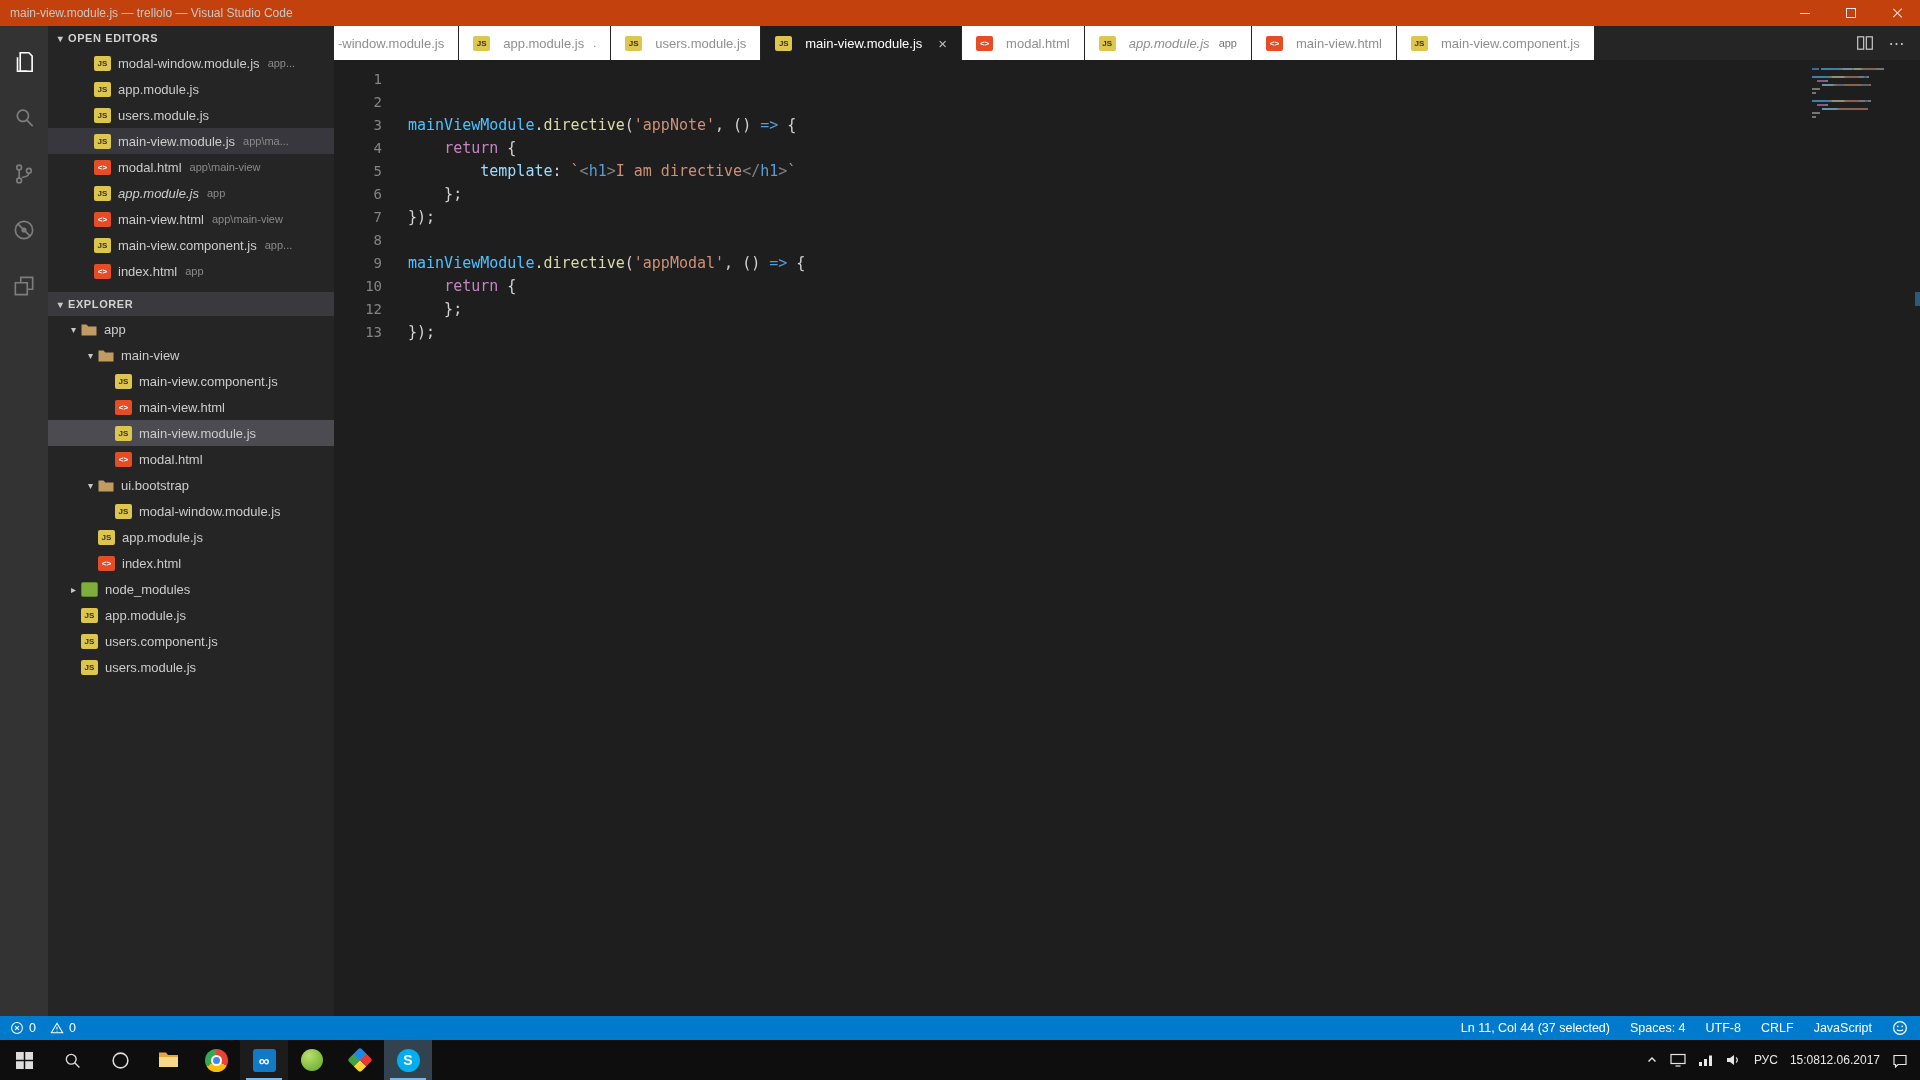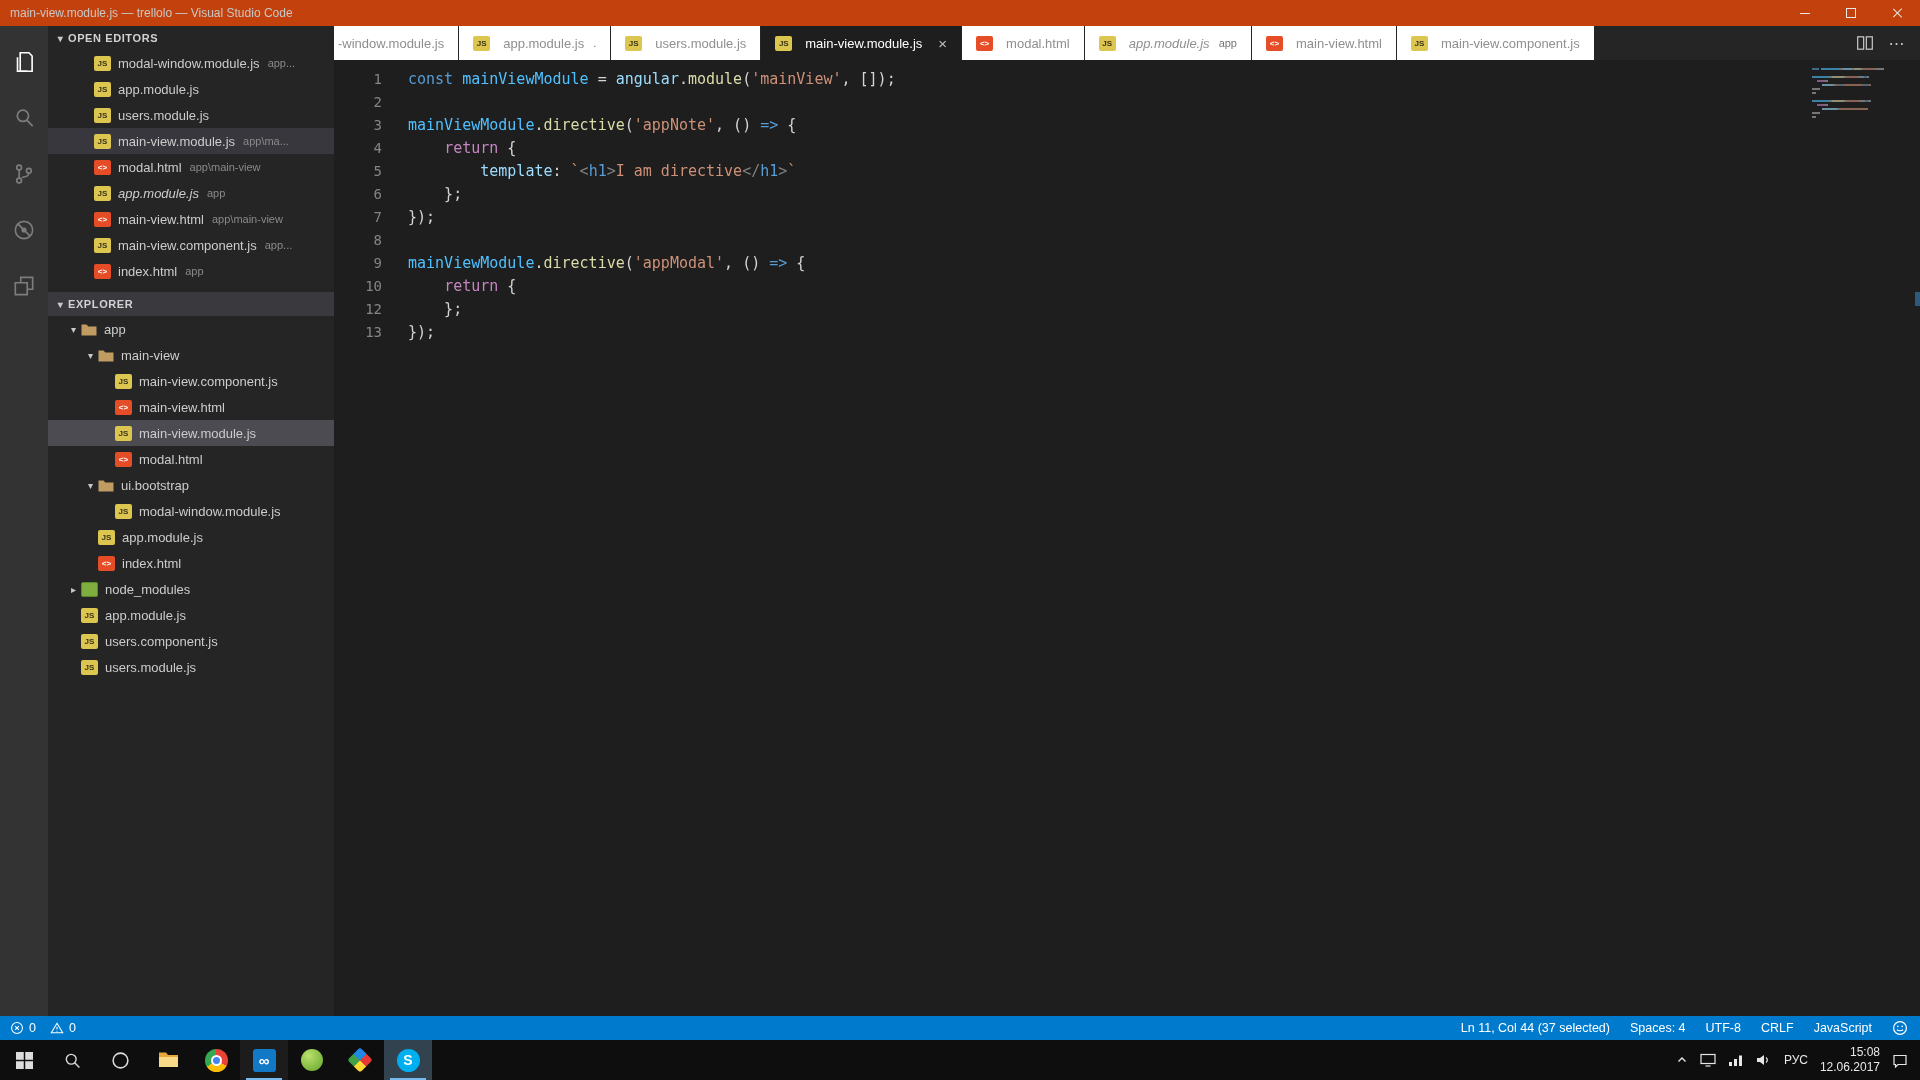--- a/index.html
+++ b/index.html
@@ -80,21 +80,21 @@
 
   
   .taskbar{height:40px;background:#0e0e0e;display:flex;align-items:stretch;flex:0 0 auto}
   .tb-apps{display:flex}
   .tb-app{width:48px;display:flex;align-items:center;justify-content:center;position:relative}
   .tb-app.running{background:rgba(255,255,255,.06)}
   .tb-app.running::after{content:"";position:absolute;left:6px;right:6px;bottom:0;height:2px;background:#76b9ed}
   .tb-app.highlighted{background:rgba(145,201,247,.28)}
   .tray{margin-left:auto;display:flex;align-items:center;gap:12px;padding-right:12px;color:#e8e8e8;font-size:12px}
   .tray-ic{display:flex;align-items:center;justify-content:center}
-  .clock{display:flex;flex-direction:column;align-items:flex-end;line-height:1.25;font-size:12px}
+  .clock{display:flex;align-items:flex-start;line-height:1.25;font-size:12px}
   .chrome-ic{width:23px;height:23px;border-radius:50%;background:conic-gradient(#ea4335 0 33%,#fbbc05 0 66%,#34a853 0 100%);display:flex;align-items:center;justify-content:center}
   .chrome-in{width:11px;height:11px;border-radius:50%;background:#4285f4;border:2px solid #fff}
   .vsc-ic{width:23px;height:23px;background:#1279c7;border-radius:3px;color:#fff;display:flex;align-items:center;justify-content:center;font-size:15px;font-weight:700}
   .green-ic{width:22px;height:22px;border-radius:50%;background:radial-gradient(circle at 35% 30%,#b9e06c,#63a52a)}
   .pin-ic{width:18px;height:18px;border-radius:3px;transform:rotate(45deg);background:conic-gradient(#e53935 0 25%,#fdd835 0 50%,#43a047 0 75%,#1e88e5 0 100%)}
   .sk-ic{width:23px;height:23px;border-radius:50%;background:#00aff0;color:#fff;font-weight:700;font-size:14px;display:flex;align-items:center;justify-content:center}
 </style>
 </head>
 <body>
 
@@ -339,21 +339,20 @@
                 <rect x="9.2" y="2.5" width="5.3" height="11"></rect>
               </svg>
           </div>
           <div class="ta-btn ellipsis">⋯</div>
         </div>
       </div>
       <div class="editor" id="editor">
         <div id="codelines">
             <div class="cl">
               <span class="ln">1</span>
-              <span class="ct"><span class="tk-kw">const</span><span class="tk-pl"> </span><span class="tk-cv">mainViewModule</span><span class="tk-pl"> = </span><span class="tk-vr">angular</span><span class="tk-pl">.</span><span class="tk-fn">module</span><span class="tk-pl">(</span><span class="tk-st">'mainView'</span><span class="tk-pl">, []);</span></span>
             </div>
             <div class="cl">
               <span class="ln">2</span>
               <span class="ct"></span>
             </div>
             <div class="cl">
               <span class="ln">3</span>
               <span class="ct"><span class="tk-cv">mainViewModule</span><span class="tk-pl">.</span><span class="tk-fn">directive</span><span class="tk-pl">(</span><span class="tk-st">'appNote'</span><span class="tk-pl">, () </span><span class="tk-kw">=&gt;</span><span class="tk-pl"> {</span></span>
             </div>
             <div class="cl">

